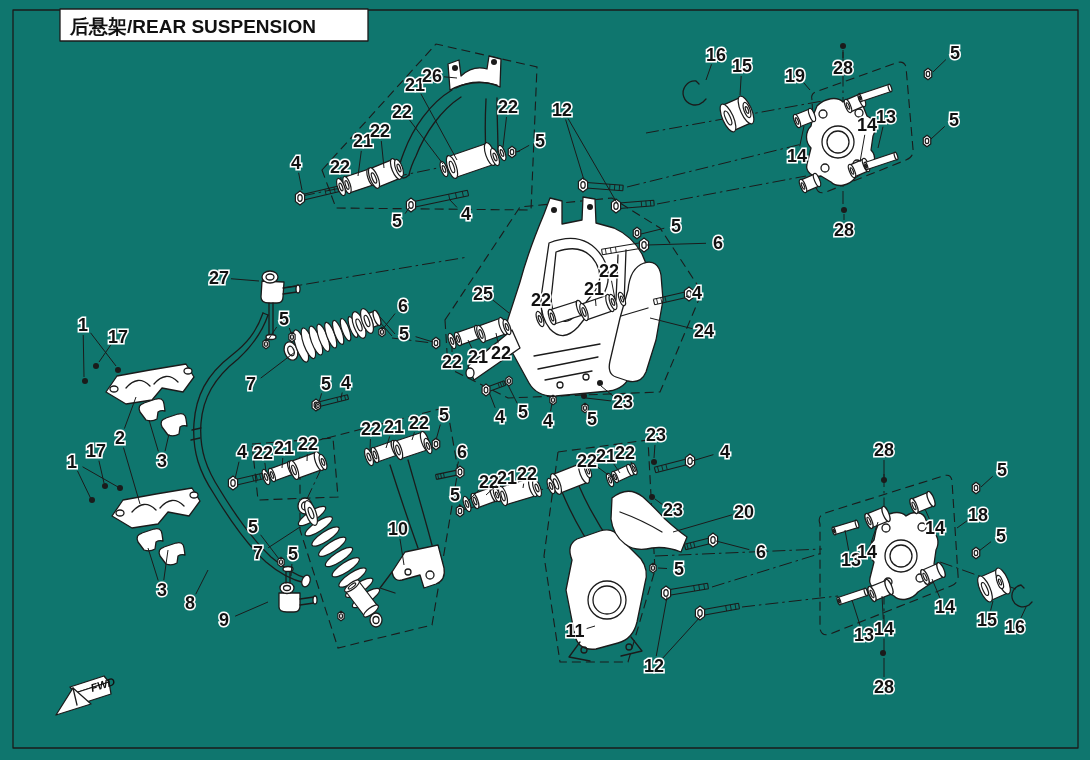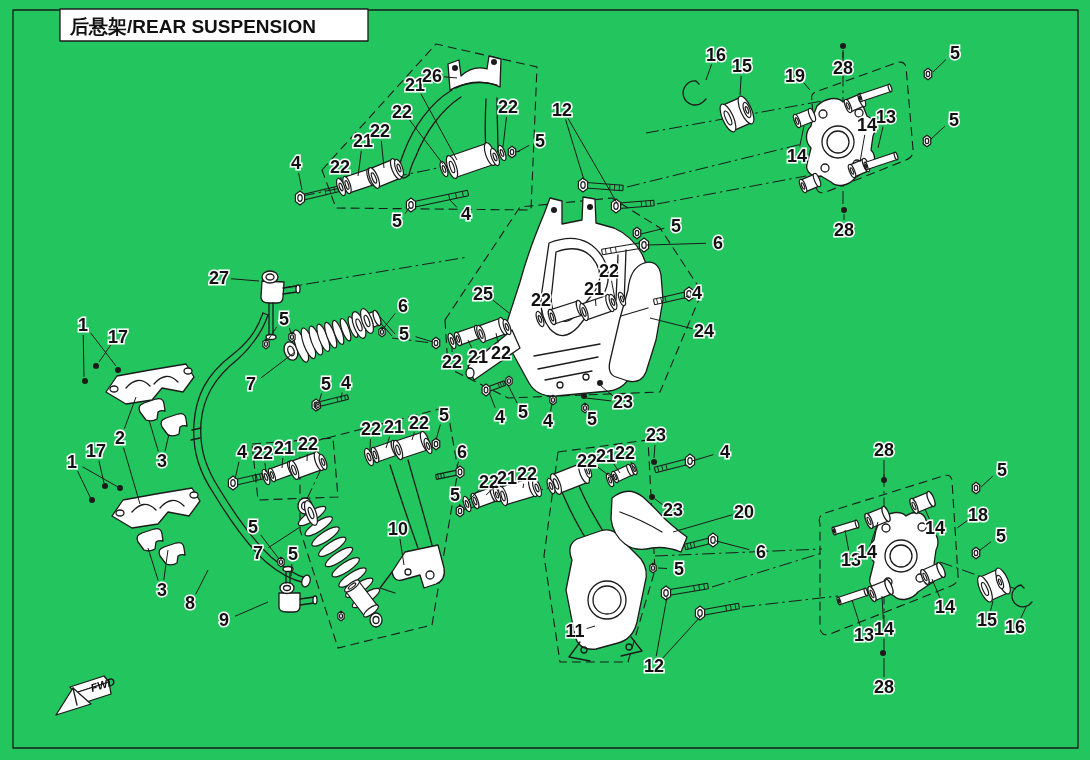--- a/index.html
+++ b/index.html
@@ -1,16 +1,16 @@
 <!DOCTYPE html>
 <html><head>
 <meta charset="utf-8">
 <style>
   html,body{margin:0;padding:0;background:#fff;}
-  .stage{position:relative;width:1090px;height:760px;background:#22c55e;overflow:hidden;
+  .stage{position:relative;width:1090px;height:760px;background:#0f766e;overflow:hidden;
          font-family:"Liberation Sans", sans-serif;}
   svg{position:absolute;left:0;top:0;}
   .ink{stroke:#1b1b1b;fill:none;stroke-width:1.3;stroke-linecap:round;stroke-linejoin:round;}
   .inkW{stroke:#1b1b1b;fill:#fff;stroke-width:1.3;stroke-linejoin:round;}
   .thin{stroke:#1b1b1b;fill:none;stroke-width:1;}
   .dashed{stroke:#1b1b1b;fill:none;stroke-width:1.1;stroke-dasharray:9 5;}
   .dashdot{stroke:#1b1b1b;fill:none;stroke-width:1;stroke-dasharray:13 4 2.5 4;}
   .lbl{font:bold 18px "Liberation Sans",sans-serif;fill:#111;text-anchor:middle;
        paint-order:stroke;stroke:#fff;stroke-width:3px;}
   .title-text{font:bold 19px "Liberation Sans",sans-serif;fill:#111;}

